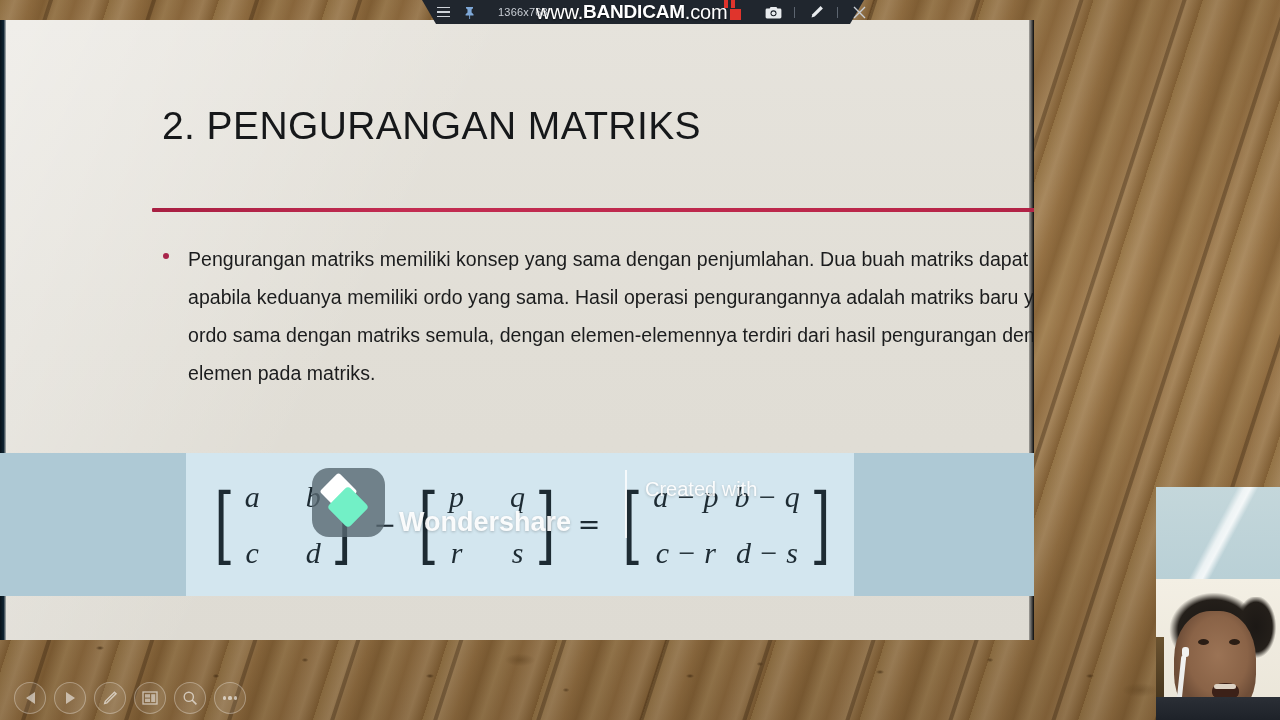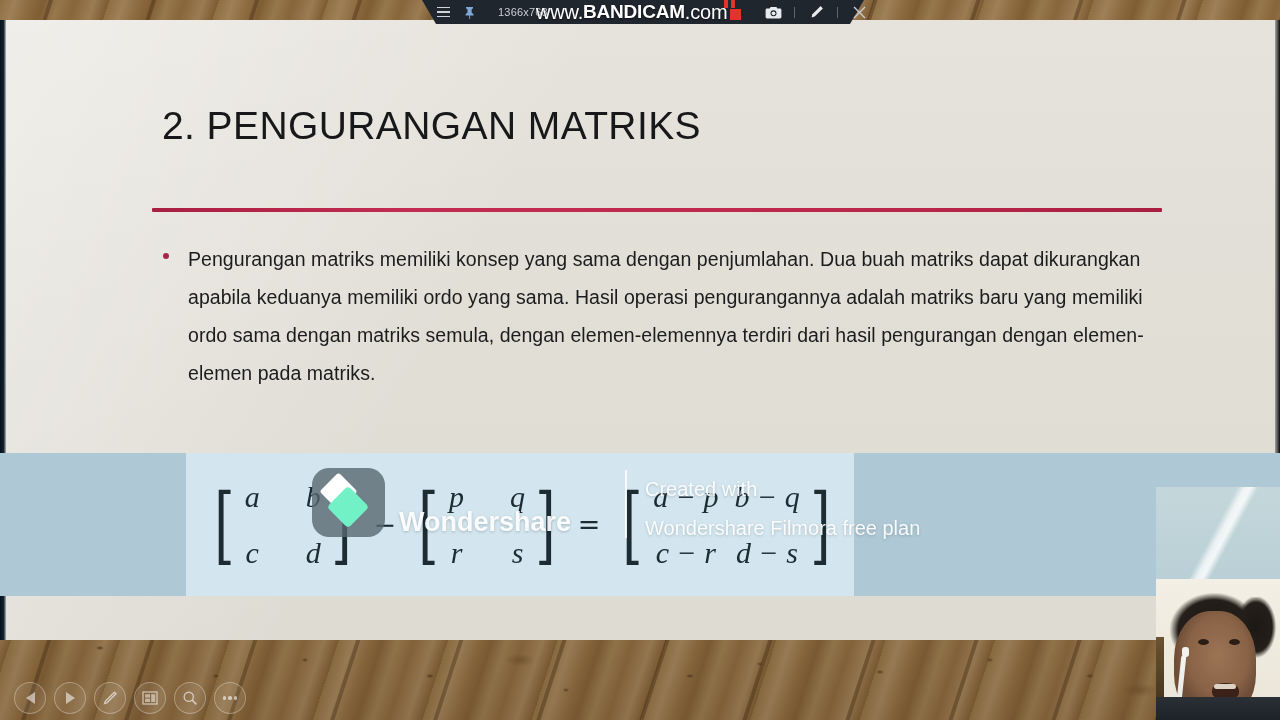--- a/index.html
+++ b/index.html
@@ -66,21 +66,21 @@
       radial-gradient(ellipse 5px 3px at 990px 660px, rgba(70,45,18,.6), transparent 70%),
       radial-gradient(ellipse 6px 3px at 1090px 676px, rgba(70,45,18,.65), transparent 70%),
       radial-gradient(ellipse 22px 9px at 520px 660px, rgba(96,64,26,.35), transparent 70%),
       radial-gradient(ellipse 26px 10px at 1140px 690px, rgba(96,64,26,.3), transparent 70%);
   }
 
   
   .slide {
     position: absolute;
     left: 0; top: 20px;
-    width: 1280px;
+    width: 1034px;
     height: 620px;
     background: #3b82f6;
     overflow: hidden;
   }
   .slide-tex {
     position: absolute; inset: 0;
     background:
       linear-gradient(118deg, rgba(255,255,255,.42) 0%, rgba(255,255,255,0) 38%),
       linear-gradient(to bottom, #e6e3dc 0%, #e1ded6 52%, #dedbd3 100%);
   }
@@ -552,21 +552,20 @@
       <span class="fb-white"></span>
       <span class="fb-mint"></span>
     </div>
     <div>
       <div class="filmora-text">Wondershare</div>
     </div>
   </div>
   <div class="wm-divider"></div>
   <div class="created-with">
     <div>Created with</div>
-    <div>Wondershare Filmora free plan</div>
   </div>
 
   <div class="webcam">
     <div class="cam-wall"></div>
     <div class="cam-streak"></div>
     <div class="cam-wall2"></div>
     <div class="cam-dark-l"></div>
     <div class="cam-hair"></div>
     <div class="cam-hair2"></div>
     <div class="cam-face"></div>

